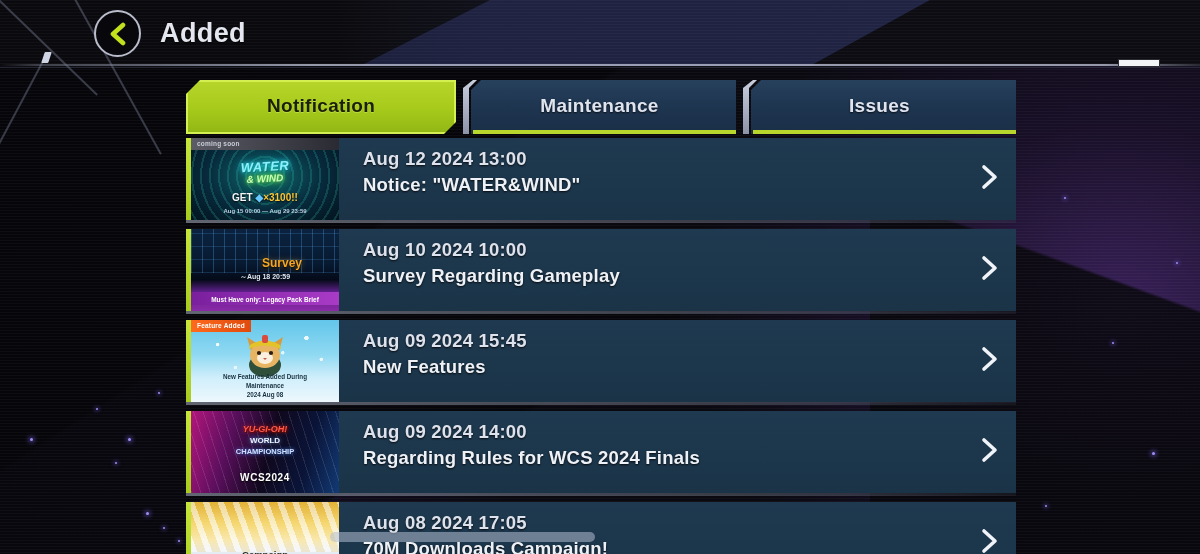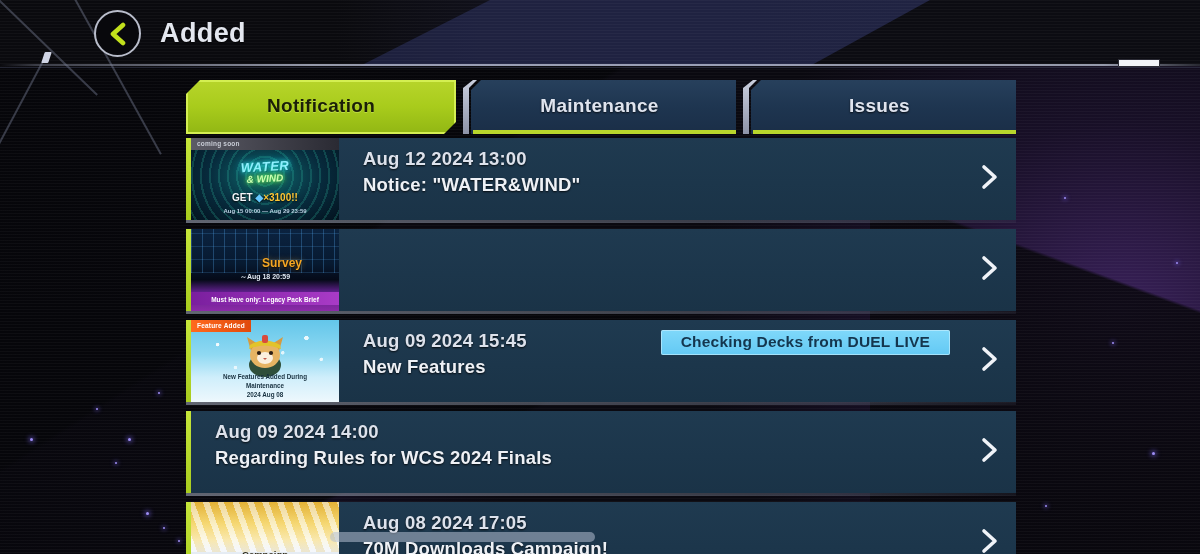--- a/index.html
+++ b/index.html
@@ -341,20 +341,24 @@
   <div class="row">
     <div class="row-bg"></div>
     <div class="row-bottom-edge"></div>
     <div class="row-accent"></div>
     <div class="thumb t2">
       <div class="grid"></div>
       <div class="th-label sv">Survey</div>
       <div class="th-label dt">～Aug 18 20:59</div>
       <div class="bar"></div>
       <div class="th-label bartxt">Must Have only: Legacy Pack Brief</div>
+    </div>
+    <div class="row-body">
+      <div class="row-date">Aug 10 2024 10:00</div>
+      <div class="row-title">Survey Regarding Gameplay</div>
     </div>
     <div class="row-chevron">
       <svg width="22" height="28" viewBox="0 0 22 28">
         <polyline points="6,4 17,14 6,24" fill="none" stroke="#f0f3f8" stroke-width="3.6" stroke-linecap="round" stroke-linejoin="round"></polyline>
       </svg>
     </div>
   </div>
 
   <div class="row">
     <div class="row-bg"></div>
@@ -379,33 +383,39 @@
       <div class="th-tag tag">Feature Added</div>
       <div class="cap">
         <div>New Features Added During</div>
         <div>Maintenance</div>
         <div>2024 Aug 08</div>
       </div>
     </div>
     <div class="row-body">
       <div class="row-date">Aug 09 2024 15:45</div>
       <div class="row-title">New Features</div>
-      <div class="row-badge">Checking Decks from DUEL LIVE</div>
     </div>
     <div class="row-chevron">
       <svg width="22" height="28" viewBox="0 0 22 28">
         <polyline points="6,4 17,14 6,24" fill="none" stroke="#f0f3f8" stroke-width="3.6" stroke-linecap="round" stroke-linejoin="round"></polyline>
       </svg>
     </div>
   </div>
 
   <div class="row">
     <div class="row-bg"></div>
     <div class="row-bottom-edge"></div>
     <div class="row-accent"></div>
+    <div class="thumb t4">
+      <div class="rays"></div>
+      <div class="th-label l1">YU-GI-OH!</div>
+      <div class="th-label l2">WORLD</div>
+      <div class="th-label l3">CHAMPIONSHIP</div>
+      <div class="th-label wcs">WCS2024</div>
+    </div>
     <div class="row-body">
       <div class="row-date">Aug 09 2024 14:00</div>
       <div class="row-title">Regarding Rules for WCS 2024 Finals</div>
     </div>
     <div class="row-chevron">
       <svg width="22" height="28" viewBox="0 0 22 28">
         <polyline points="6,4 17,14 6,24" fill="none" stroke="#f0f3f8" stroke-width="3.6" stroke-linecap="round" stroke-linejoin="round"></polyline>
       </svg>
     </div>
   </div>

